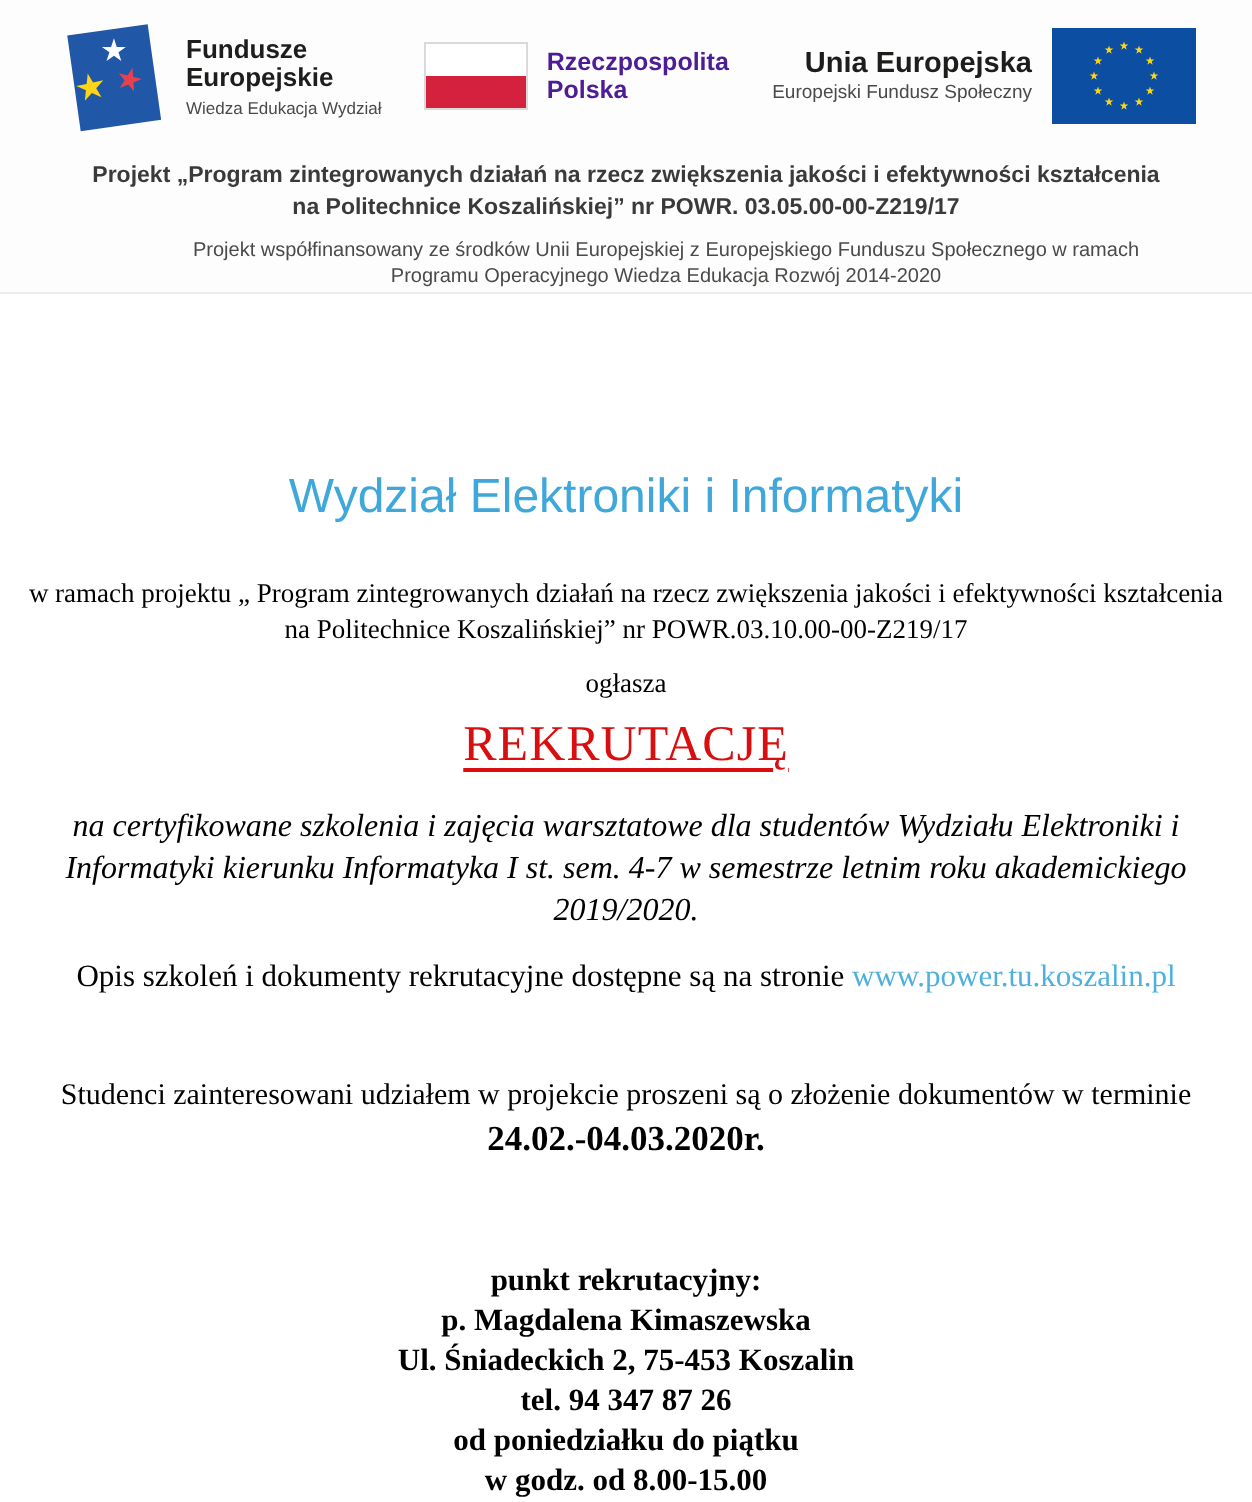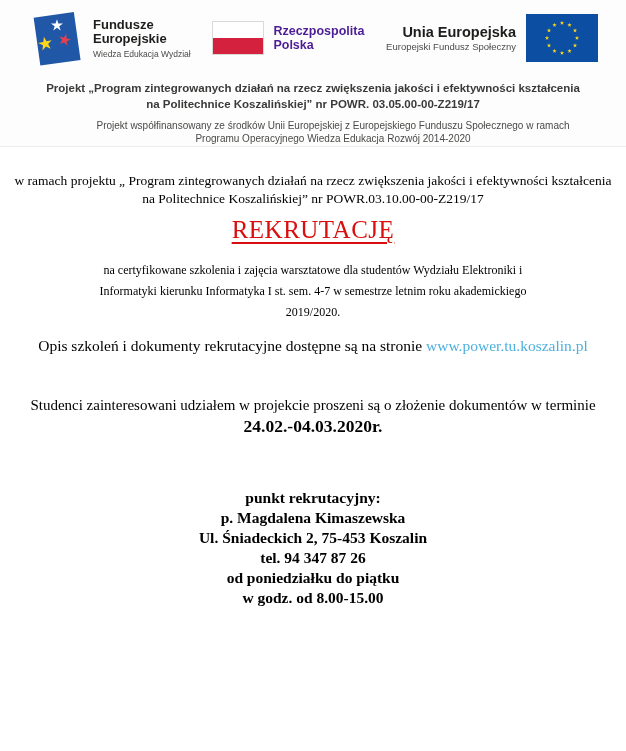--- a/index.html
+++ b/index.html
@@ -73,21 +73,21 @@
     margin-top: 7px;
     font-size: 25px; line-height: 30px;
     color: #d90f0f;
     text-decoration: underline;
     text-underline-offset: 4px;
     text-decoration-thickness: 2px;
     letter-spacing: 0.5px;
     display: inline-block;
   }
   .description { margin-top: 15px; padding: 0 20px; }
-  .description-line { font-size: 12px; line-height: 21px; }
+  .description-line { font-size: 16px; line-height: 21px; font-style: italic; }
   .info { margin-top: 13px; font-size: 15.5px; line-height: 20px; }
   .info-link { color: #4fb0de; text-decoration: none; cursor: pointer; }
   .deadline { margin-top: 40px; padding: 0 4px; }
   .deadline-line { font-size: 15px; line-height: 19px; }
   .deadline-date { font-size: 17.5px; line-height: 23px; font-weight: bold; }
   .contact { margin-top: 50px; }
   .contact-line { font-size: 15.5px; line-height: 20px; font-weight: bold; }
 </style>
 </head>
 <body>
@@ -155,26 +155,28 @@
       <div class="proj-bold-line">na Politechnice Koszalińskiej” nr POWR. 03.05.00-00-Z219/17</div>
       <div class="proj-sub">
         <div class="proj-sub-line">Projekt współfinansowany ze środków Unii Europejskiej z Europejskiego Funduszu Społecznego w ramach</div>
         <div class="proj-sub-line">Programu Operacyjnego Wiedza Edukacja Rozwój 2014-2020</div>
       </div>
     </div>
   </header>
 
   <main class="content">
 
+    <h1 class="faculty-title">Wydział Elektroniki i Informatyki</h1>
 
     <div class="intro">
       <div class="intro-line">w ramach projektu „ Program zintegrowanych działań na rzecz zwiększenia jakości i efektywności kształcenia</div>
       <div class="intro-line">na Politechnice Koszalińskiej” nr POWR.03.10.00-00-Z219/17</div>
     </div>
 
+    <div class="announces">ogłasza</div>
 
     <div>
       <span class="recruitment-title">REKRUTACJĘ</span>
     </div>
 
     <div class="description">
       <div class="description-line">na certyfikowane szkolenia i zajęcia warsztatowe dla studentów Wydziału Elektroniki i</div>
       <div class="description-line">Informatyki kierunku Informatyka I st. sem. 4-7 w semestrze letnim roku akademickiego</div>
       <div class="description-line">2019/2020.</div>
     </div>

